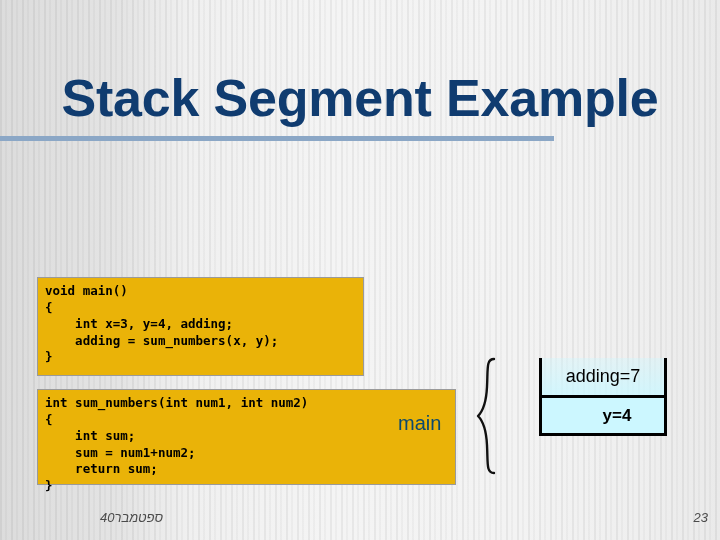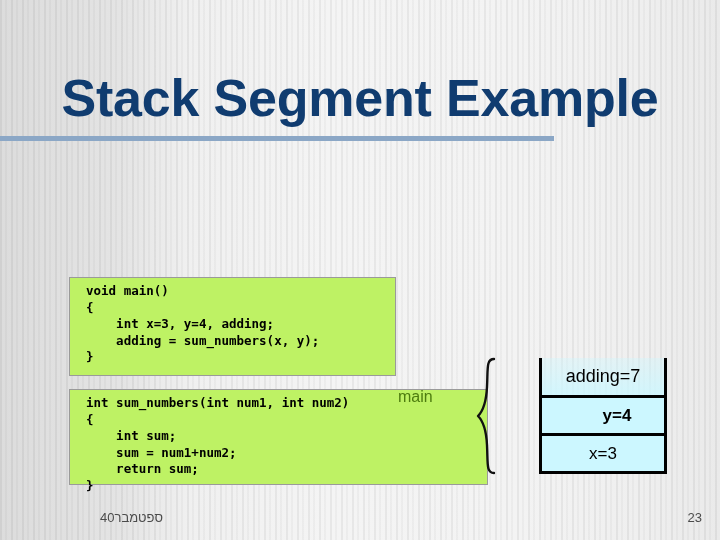--- a/index.html
+++ b/index.html
@@ -77,43 +77,42 @@
   }
   .callout-text{
     position:absolute;left:36px;top:10px;width:244px;
     text-align:center;
     font-size:20px;line-height:1.32;color:#1a1a1a;
   }
 
   
   .codebox{
     position:absolute;
-    background:#bef264;
+    background:#eab308;
     border:1px solid #9a9a9a;
     box-sizing:border-box;
     font-family:"DejaVu Sans Mono","Liberation Mono",monospace;
     font-size:12.5px;
     font-weight:bold;
     line-height:1.32;
     color:#000;
     white-space:pre;
-    padding:5px 0 0 16px;
+    padding:5px 0 0 7px;
     letter-spacing:0px;
-    margin-left:32px;
   }
   #code-main{ left:37px; top:277px; width:327px; height:99px; }
   #code-sum { left:37px; top:389px; width:419px; height:96px; }
 
   
   #stack{
     position:absolute;left:470px;top:355px;width:200px;height:122px;
   }
   #stack-label{
-    position:absolute;left:398px;top:388px;
-    font-size:16px;color:#4d7c0f;
+    position:absolute;left:398px;top:412px;
+    font-size:20px;color:#0c4a6e;
   }
   #stack-brace{
     position:absolute;left:476px;top:357px;width:22px;height:118px;
     color:#111;
   }
   .stack-cells{
     position:absolute;left:25px;top:3px;width:172px;height:116px;
   }
   .cell{
     position:relative;box-sizing:border-box;
@@ -134,25 +133,25 @@
     padding-left:28px;
   }
   .cell-bot{
     height:38px;background:#ccf7ff;
     border-left:3px solid #000;border-right:3px solid #000;border-bottom:3px solid #000;
   }
 
   
   #footer{
     position:absolute;left:0;top:508px;width:720px;height:24px;
-    font-size:13px;color:#4b4b4b;
+    font-size:13px;color:#4b4b4b;font-style:italic;
   }
   #footer-date{position:absolute;left:100px;top:2px;direction:rtl;unicode-bidi:bidi-override;}
   #footer-copy{position:absolute;left:0;top:2px;width:720px;text-align:center;}
-  #footer-page{position:absolute;right:18px;top:2px;}
+  #footer-page{position:absolute;right:12px;top:2px;}
 </style>
 </head>
 <body>
 
 <div id="slide">
 
   <div id="bg-stripes"></div>
 
   <div id="title">Stack Segment Example</div>
   <div id="title-rule"></div>
@@ -174,21 +173,20 @@
   <div id="stack-label">main</div>
 
   <svg id="stack-brace" viewBox="0 0 22 118">
     <path d="M18 2 C10 2 12 12 11 30 C10 50 4 57 2 59 C4 61 10 68 11 88 C12 106 10 116 18 116" fill="none" stroke="#111111" stroke-width="2.4" stroke-linecap="round" stroke-linejoin="round"></path>
   </svg>
 
   <div id="stack">
     <div class="stack-cells">
       <div class="cell cell-top">adding=7</div>
       <div class="cell cell-mid">y=4</div>
-      <div class="cell cell-bot">x=3</div>
     </div>
   </div>
 
   <div id="footer">
     <div id="footer-date">ספטמבר04</div>
     <div id="footer-page">23</div>
   </div>
 
 </div>
 

